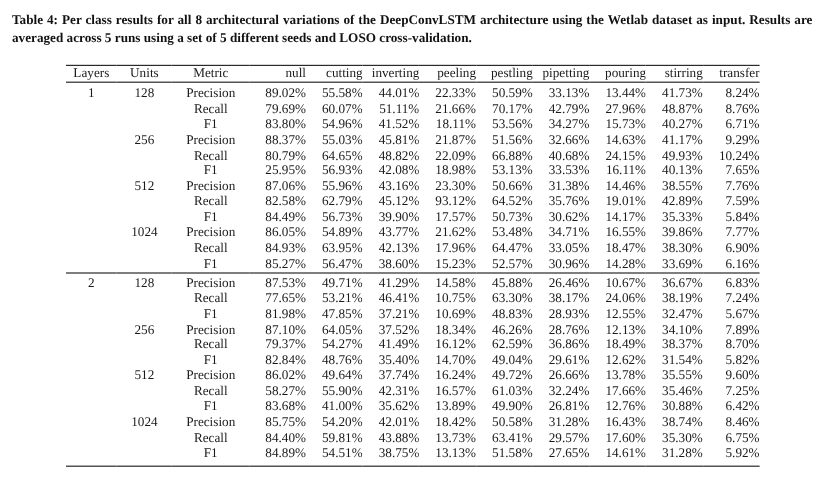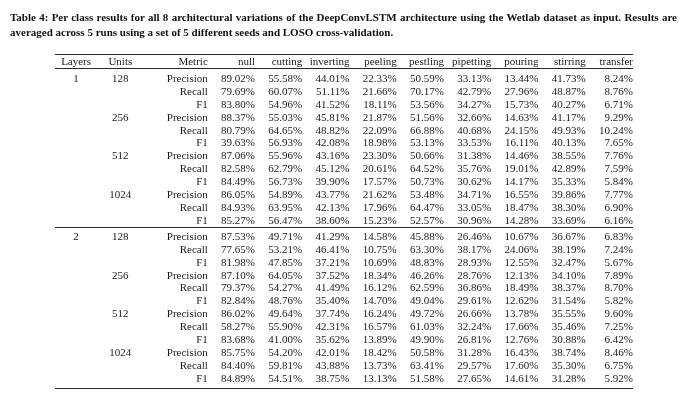--- a/index.html
+++ b/index.html
@@ -52,21 +52,21 @@
     padding-bottom: 4px;
   }
   tbody tr:first-child td { padding-top: 3px; }
   tbody tr:last-child td { padding-bottom: 3px; }
   tr.section-start td {
     border-top: 0.9px solid #2a2a2a;
     padding-top: 2px;
   }
   .c-layers { width: 42px; text-align: center; }
   .c-units  { width: 46px; text-align: center; }
-  .c-metric { width: 64px; text-align: right; padding-left: 2px; }
+  .c-metric { width: 64px; text-align: center; padding-left: 2px; }
   .c-val    { width: 47px; text-align: right; padding-right: 3px; }
 </style>
 </head>
 <body>
 
 <div class="page">
   <p class="caption">Table 4: Per class results for all 8 architectural variations of the DeepConvLSTM architecture using the Wetlab dataset as input. Results are averaged across 5 runs using a set of 5 different seeds and LOSO cross-validation.</p>
 
   <table class="results">
     <thead>
@@ -153,21 +153,21 @@
           <td class="c-val">66.88%</td>
           <td class="c-val">40.68%</td>
           <td class="c-val">24.15%</td>
           <td class="c-val">49.93%</td>
           <td class="c-val">10.24%</td>
         </tr>
         <tr>
           <td class="c-layers"></td>
           <td class="c-units"></td>
           <td class="c-metric">F1</td>
-          <td class="c-val">39.63%</td>
+          <td class="c-val">25.95%</td>
           <td class="c-val">56.93%</td>
           <td class="c-val">42.08%</td>
           <td class="c-val">18.98%</td>
           <td class="c-val">53.13%</td>
           <td class="c-val">33.53%</td>
           <td class="c-val">16.11%</td>
           <td class="c-val">40.13%</td>
           <td class="c-val">7.65%</td>
         </tr>
         <tr>
@@ -184,21 +184,21 @@
           <td class="c-val">38.55%</td>
           <td class="c-val">7.76%</td>
         </tr>
         <tr>
           <td class="c-layers"></td>
           <td class="c-units"></td>
           <td class="c-metric">Recall</td>
           <td class="c-val">82.58%</td>
           <td class="c-val">62.79%</td>
           <td class="c-val">45.12%</td>
-          <td class="c-val">20.61%</td>
+          <td class="c-val">93.12%</td>
           <td class="c-val">64.52%</td>
           <td class="c-val">35.76%</td>
           <td class="c-val">19.01%</td>
           <td class="c-val">42.89%</td>
           <td class="c-val">7.59%</td>
         </tr>
         <tr>
           <td class="c-layers"></td>
           <td class="c-units"></td>
           <td class="c-metric">F1</td>

